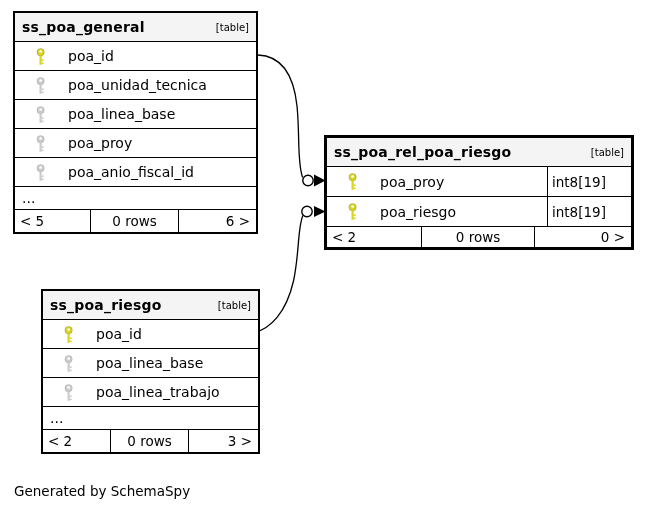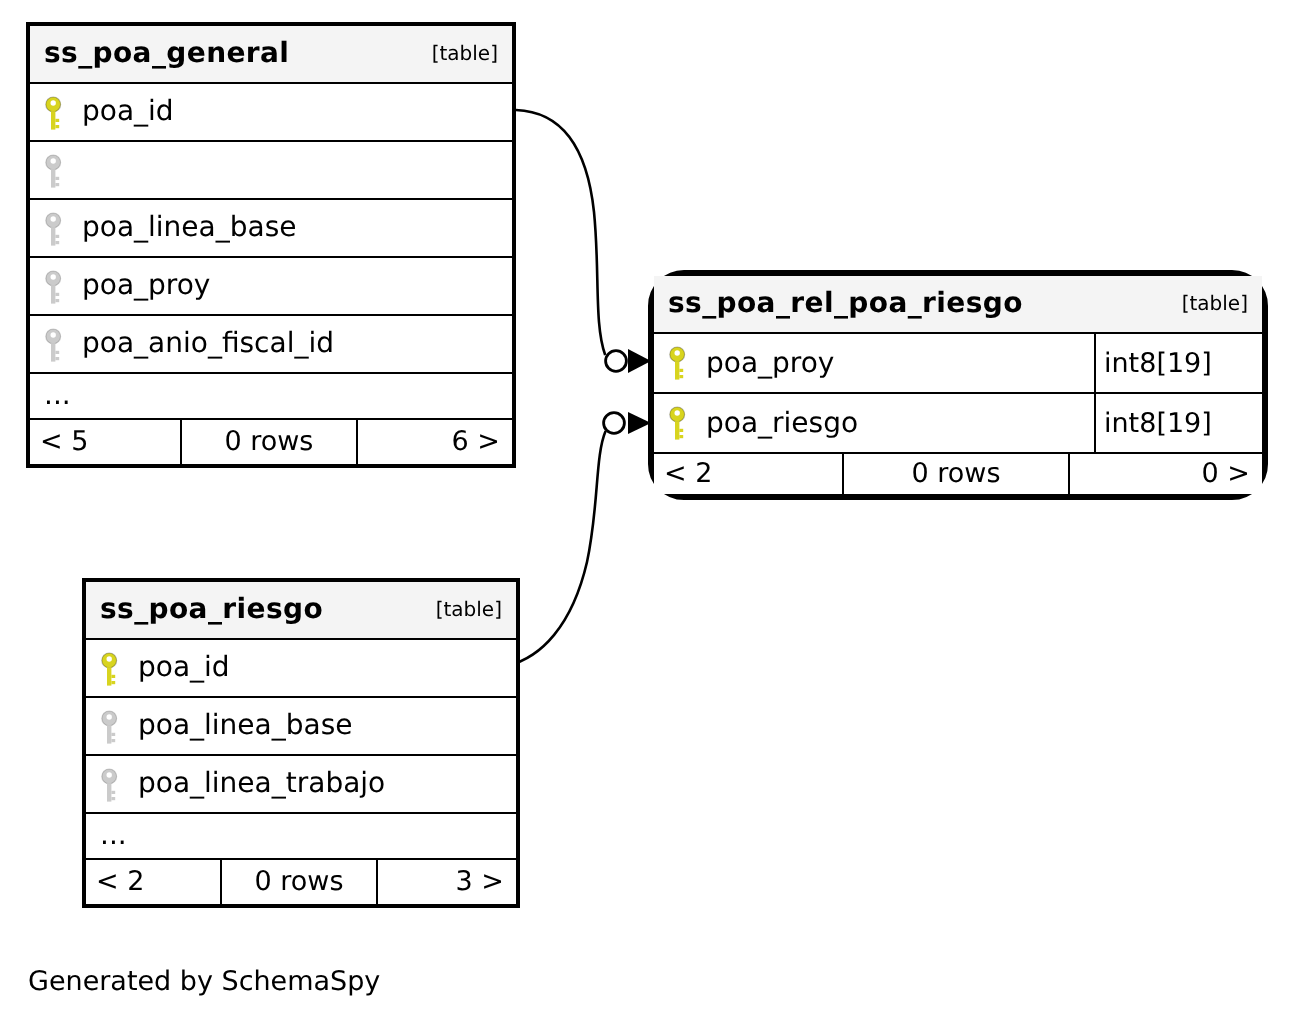--- a/index.html
+++ b/index.html
@@ -43,22 +43,22 @@
     padding: 0 7px;
   }
   .t-name { font-weight: bold; font-size: 14px; letter-spacing: 0.2px; }
   .t-type { font-size: 10px; }
 
   .t-row {
     display: flex;
     align-items: center;
     border-bottom: 1px solid #000;
     height: 28px;
-    padding-left: 7px;
-    gap: 8px;
+    padding-left: 21px;
+    gap: 21px;
     background: #fff;
   }
   .db-table.emphasized .t-row { height: 29px; }
   .col-name { font-size: 14px; white-space: nowrap; }
 
   .dtype {
     margin-left: auto;
     align-self: stretch;
     display: flex;
     align-items: center;
@@ -91,21 +91,21 @@
     background: #fff;
   }
   .db-table.emphasized .t-footer { height: 20px; }
   .t-footer > span { display: flex; align-items: center; box-sizing: border-box; }
   .f-left  { flex: 3; padding: 0 5px; justify-content: flex-start; }
   .f-center{ flex: 4; border-left: 1px solid #000; justify-content: center; }
   .f-right { flex: 3; border-left: 1px solid #000; padding: 0 6px; justify-content: flex-end; }
 
   
   #table-general { left: 13px;  top: 11px;  width: 245px; }
-  #table-rel     { left: 324px; top: 135px; width: 310px; border-radius: 18px; }
+  #table-rel     { left: 324px; top: 135px; width: 310px; }
   #table-riesgo  { left: 41px;  top: 289px; width: 219px; }
 
   .caption {
     position: absolute;
     left: 14px;
     top: 483px;
     font-size: 13.5px;
   }
 </style>
 </head>
@@ -142,20 +142,21 @@
     <div class="t-row">
       <span class="key-icon">
         <svg viewBox="0 0 11 17" width="11" height="17">
             <circle cx="4.6" cy="4.2" r="3.7" fill="currentColor" stroke="rgba(0,0,0,0.18)" stroke-width="0.6"></circle>
             <circle cx="4.6" cy="3.5" r="1.35" fill="#ffffff"></circle>
             <rect x="3.5" y="7.6" width="2.2" height="9.2" fill="currentColor"></rect>
             <rect x="5.7" y="11.4" width="1.9" height="1.6" fill="currentColor"></rect>
             <rect x="5.7" y="14.5" width="1.9" height="1.6" fill="currentColor"></rect>
           </svg>
       </span>
+      <span class="col-name">poa_unidad_tecnica</span>
     </div>
     <div class="t-row">
       <span class="key-icon">
         <svg viewBox="0 0 11 17" width="11" height="17">
             <circle cx="4.6" cy="4.2" r="3.7" fill="currentColor" stroke="rgba(0,0,0,0.18)" stroke-width="0.6"></circle>
             <circle cx="4.6" cy="3.5" r="1.35" fill="#ffffff"></circle>
             <rect x="3.5" y="7.6" width="2.2" height="9.2" fill="currentColor"></rect>
             <rect x="5.7" y="11.4" width="1.9" height="1.6" fill="currentColor"></rect>
             <rect x="5.7" y="14.5" width="1.9" height="1.6" fill="currentColor"></rect>
           </svg>

